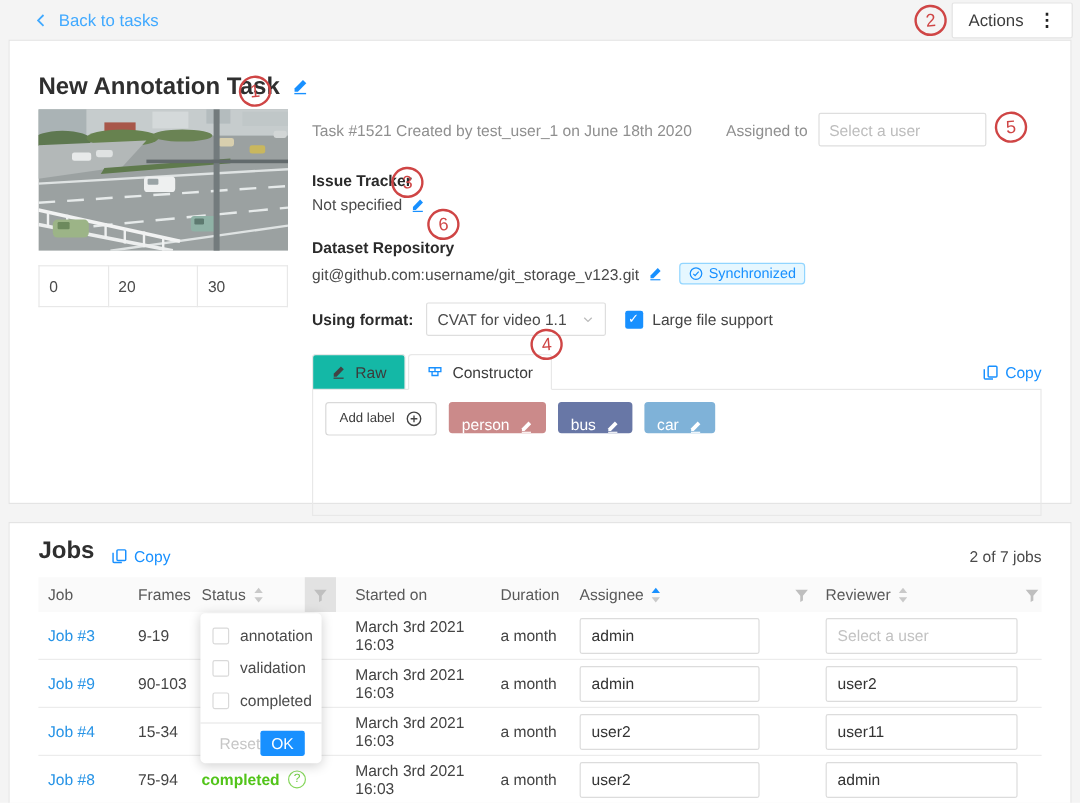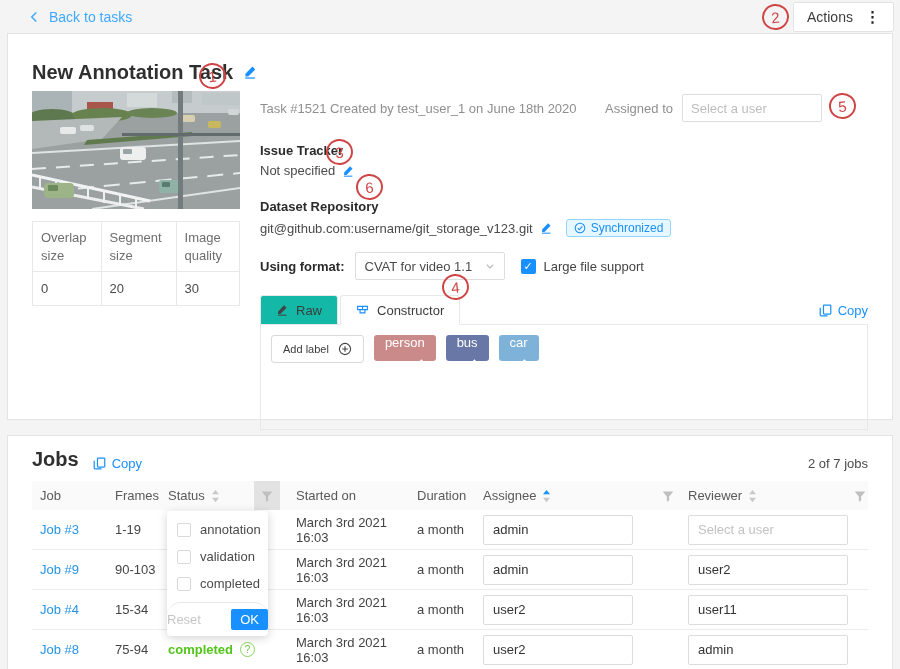--- a/index.html
+++ b/index.html
@@ -59,21 +59,21 @@
   .tabs-row { margin-top:15px; display:flex; align-items:flex-end; }
   .tab { height:30px; padding:0 15px; display:flex; align-items:center; gap:8px; font-size:13px; border:1px solid #e8e8e8; background:#14b8a6; border-radius:3px 3px 0 0; color:#3c3c3c; cursor:pointer; position:relative; z-index:2; }
   .tab + .tab { margin-left:2px; }
   .tab.active { background:#fff; border-bottom:1px solid #fff; }
   .tab-icon { display:inline-flex; color:#434343; }
   .tab-icon.blue { color:#1890ff; }
   .copy-btn { margin-left:auto; color:#1890ff; display:flex; align-items:center; gap:6px; padding-bottom:7px; cursor:pointer; }
 
   .labels-panel { border:1px solid #e8e8e8; margin-top:-1px; height:106px; padding:10px; display:flex; gap:10px; align-items:flex-start; }
   .add-label-btn { border:1px solid #d9d9d9; background:#fff; height:28px; padding:0 11px; display:flex; align-items:center; gap:9px; font-size:11px; color:#3c3c3c; border-radius:3px; cursor:pointer; }
-  .chip { height:26px; padding:0 11px; display:flex; align-items:flex-end; gap:8px; color:#fff; font-size:13px; border-radius:3px; cursor:pointer;flex-direction:column; }
+  .chip { height:26px; padding:0 11px; display:flex; align-items:flex-end; gap:8px; color:#fff; font-size:13px; border-radius:3px; cursor:pointer; }
 
   
   .jobs-title-row { display:flex; align-items:flex-end; gap:14px; }
   .jobs-title { font-size:20px; font-weight:700; color:#2f2f2f; }
   .jobs-count { margin-left:auto; color:#4a4a4a; }
 
   .jt-header { display:flex; align-items:center; background:#fafafa; height:29px; margin-top:10px; color:#595959; }
   .jt-row { display:flex; align-items:center; height:40px; border-bottom:1px solid #ececec; }
   .c-job { width:83px; padding-left:8px; }
   .c-frames { width:53px; }
@@ -92,21 +92,21 @@
   .cell-input { height:30px; border:1px solid #dcdcdc; border-radius:2px; padding:0 9px; font-size:13px; font-family:"Liberation Sans",sans-serif; color:#333; }
   .cell-input::placeholder { color:#c2c2c2; }
   .w150 { width:150px; } .w160 { width:160px; }
   .status-ok { color:#52c41a; font-weight:bold; display:flex; align-items:center; gap:7px; }
   .q-circle { width:15px; height:15px; border:1px solid #86d65c; border-radius:50%; color:#6dc93e; font-size:10px; font-weight:400; display:flex; align-items:center; justify-content:center; cursor:pointer; }
 
   
   .filter-dd { position:absolute; left:167px; top:511px; width:101px; background:#fff; border-radius:4px; box-shadow:0 2px 10px rgba(0,0,0,0.18); z-index:6; padding-top:5px; }
   .fd-item { display:flex; align-items:center; gap:9px; padding:6px 10px; color:#4a4a4a; cursor:pointer; }
   .fd-check { width:14px; height:14px; border:1px solid #d9d9d9; border-radius:2px; background:#fff; flex:none; }
-  .fd-footer { border-top:1px solid #e8e8e8; margin-top:5px; display:flex; justify-content:space-between; align-items:center; padding:6px 0;border-radius:14px; }
+  .fd-footer { border-top:1px solid #e8e8e8; margin-top:5px; display:flex; justify-content:space-between; align-items:center; padding:6px 16px; }
   .fd-reset { color:#c6c6c6; cursor:pointer; }
   .fd-ok { background:#1890ff; color:#fff; border:none; border-radius:2px; padding:3px 9px; font-size:13px; font-family:"Liberation Sans",sans-serif; cursor:pointer; }
 
   
   .ann { position:absolute; width:27px; height:26px; border:2px solid #cf4545; border-radius:50%; color:#cf4545; font-size:15px; display:flex; align-items:center; justify-content:center; z-index:9; transform:rotate(-5deg); }
   .ann-1 { left:199px; top:63px; }
   .ann-2 { left:762px; top:4px; }
   .ann-3 { left:326px; top:139px; }
   .ann-4 { left:442px; top:274px; }
   .ann-5 { left:829px; top:93px; }
@@ -188,25 +188,20 @@
           </g>
         <rect x="150" y="24" width="13" height="7" rx="2" fill="#d8cfae"></rect>
         <rect x="176" y="30" width="13" height="7" rx="2" fill="#c9b75e"></rect>
         <rect x="196" y="18" width="11" height="6" rx="2" fill="#d2d6d6"></rect>
         <rect x="146" y="0" width="5" height="118" fill="#737b7d"></rect>
         <rect x="90" y="42" width="118" height="3" fill="#626a6c"></rect>
       </svg>
 
       <table class="params-table">
         <tbody>
-            <tr>
-          <th>Overlap size</th>
-          <th>Segment size</th>
-          <th>Image quality</th>
-        </tr>
         <tr>
           <td>0</td>
           <td>20</td>
           <td>30</td>
         </tr>
       </tbody>
         </table>
     </div>
 
     <div class="right-col">
@@ -397,21 +392,21 @@
       <span class="funnel funnel-end" style="margin-right:2px">
         <svg width="12" height="12" viewBox="0 0 16 16">
             <path fill="currentColor" d="M1 2h14l-5.5 6.5V14l-3 1.6V8.5z"></path>
           </svg>
       </span>
     </div>
   </div>
 
   <div class="jt-row">
     <div class="c-job"><span class="job-link">Job #3</span></div>
-    <div class="c-frames">1-19</div>
+    <div class="c-frames">9-19</div>
     <div class="c-status"></div>
     <div class="c-started">March 3rd 2021 16:03</div>
     <div class="c-duration">a month</div>
     <div class="c-assignee">
         <input class="cell-input w150" value="admin" style="">
       </div>
     <div class="c-reviewer">
         <input class="cell-input w160" placeholder="Select a user" style="">
       </div>
   </div>

